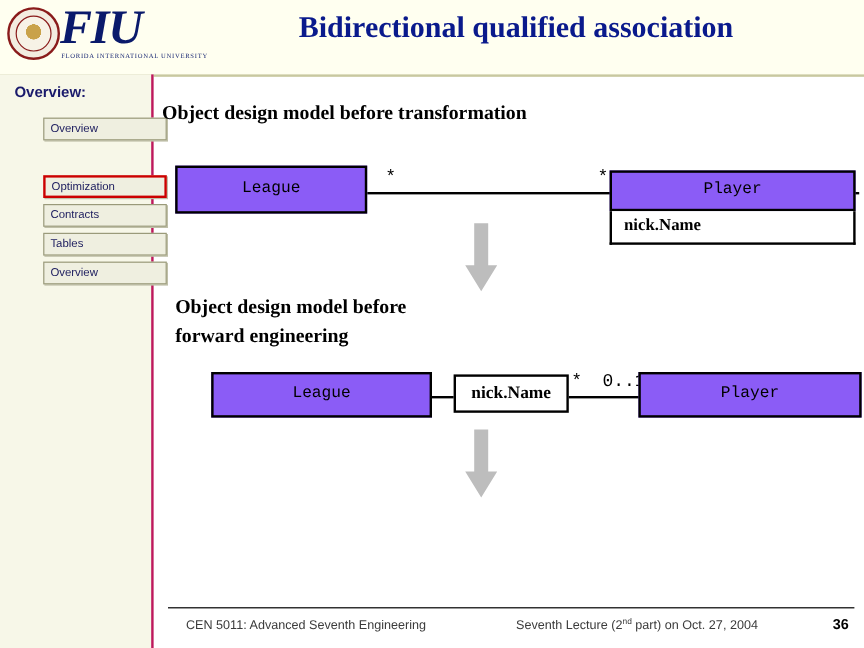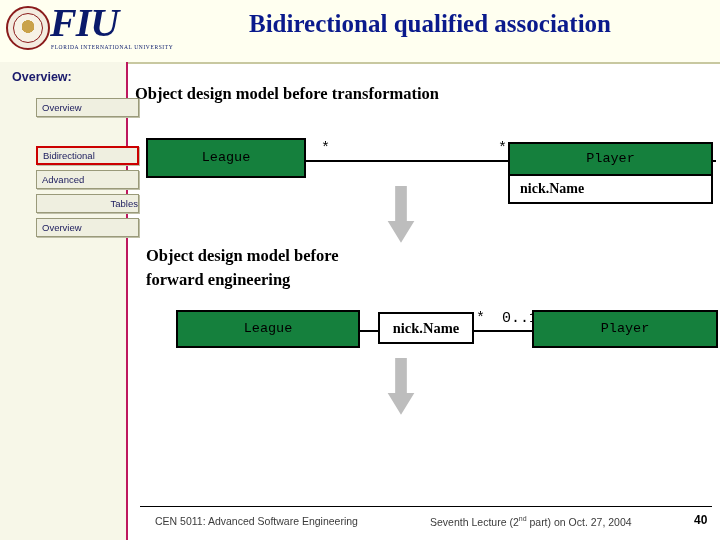--- a/index.html
+++ b/index.html
@@ -131,21 +131,21 @@
   .caption {
     position: absolute;
     font-family: "Liberation Serif", serif;
     font-weight: bold;
     font-size: 16.5px;
     color: #000000;
     white-space: pre-line;
   }
   .umlbox {
     position: absolute;
-    background: #15803d;
+    background: #8b5cf6;
     border: 2px solid #000000;
     box-sizing: border-box;
     font-family: "Liberation Mono", monospace;
     font-size: 13.5px;
     color: #000000;
     text-align: center;
     line-height: 1.1;
     display: flex;
     align-items: center;
     justify-content: center;
@@ -239,26 +239,26 @@
     </div>
     <div class="slide-title">Bidirectional qualified association</div>
   </div>
 
   <div class="sidebar">
     <div class="sidebar-title">Overview:</div>
     <div class="nav-btn" style="top:36px;">
       <span>Overview</span>
     </div>
     <div class="nav-btn sel" style="top:84px;">
-      <span>Bidirectional</span>
+      <span>Optimization</span>
     </div>
     <div class="nav-btn" style="top:108px;">
-      <span>Advanced</span>
-    </div>
-    <div class="nav-btn" style="top:132px;text-align:right;">
+      <span>Contracts</span>
+    </div>
+    <div class="nav-btn" style="top:132px;">
       <span>Tables</span>
     </div>
     <div class="nav-btn" style="top:156px;">
       <span>Overview</span>
     </div>
   </div>
 
   <div class="content">
 
     <div class="caption" style="left:7px; top:22px;">Object design model before transformation</div>
@@ -284,17 +284,17 @@
     <div class="mult" style="left:374px; top:248px;">0..1</div>
     <div class="umlbox" style="left:404px; top:248px; width:186px; height:38px;">Player</div>
 
     <svg class="arrow" style="left:258px; top:290px;" width="36" height="72" viewBox="0 0 36 72">
       <polygon points="11,0 25,0 25,42 34,42 18,68 2,42 11,42" fill="#bdbdbd"></polygon>
     </svg>
 
   </div>
 
   <div class="footer-line"></div>
-  <div class="footer-left">CEN 5011: Advanced Software Engineering</div>
+  <div class="footer-left">CEN 5011: Advanced Seventh Engineering</div>
   <div class="footer-mid"><span>Seventh Lecture (2</span><sup>nd</sup><span> part) on Oct. 27, 2004</span></div>
-  <div class="footer-page">40</div>
+  <div class="footer-page">36</div>
 
 </div>
 
 </body></html>

